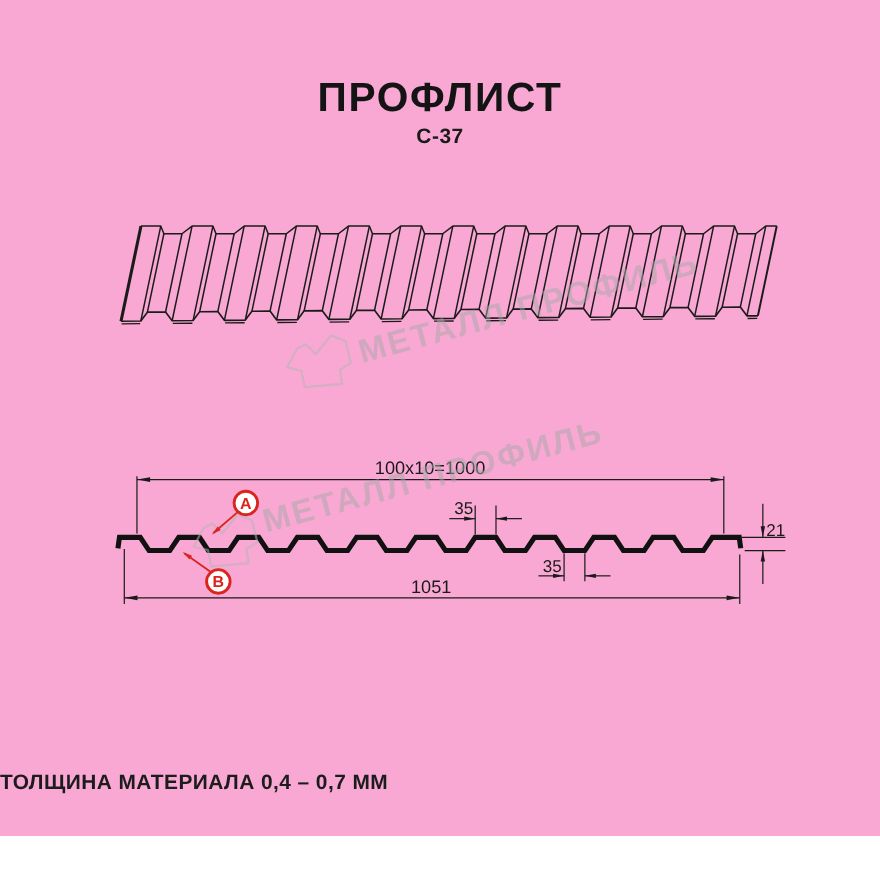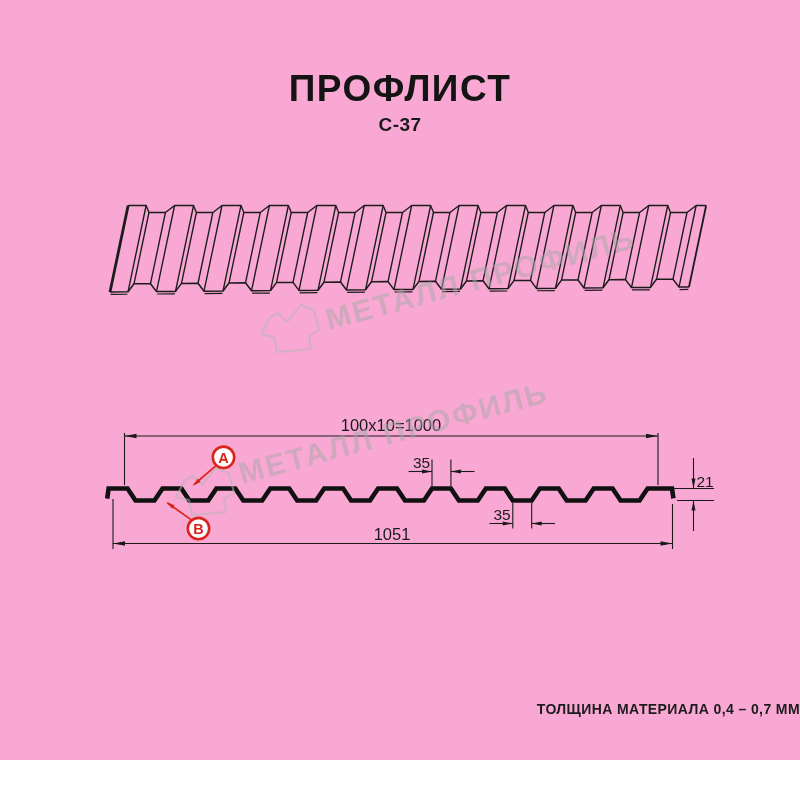--- a/index.html
+++ b/index.html
@@ -2,22 +2,22 @@
 <html><head>
 <meta charset="utf-8">
 <style>
   html,body{margin:0;padding:0;background:#fff;}
   .page{position:relative;width:800px;height:760px;background:#f9a8d4;overflow:hidden;
         font-family:"Liberation Sans","DejaVu Sans",sans-serif;color:#161616;}
   .title{position:absolute;top:68px;left:0;width:800px;text-align:center;
          font-size:37px;font-weight:800;letter-spacing:1.5px;color:#141414;}
   .subtitle{position:absolute;top:114px;left:0;width:800px;text-align:center;
          font-size:19px;font-weight:600;letter-spacing:.5px;color:#1a1a1a;}
-  .caption{position:absolute;top:701px;left:0;width:800px;text-align:right;
-         font-size:14px;font-weight:700;letter-spacing:.4px;color:#1c1c1c;}
+  .caption{position:absolute;top:701px;left:0;width:800px;text-align:left;
+         font-size:19px;font-weight:700;letter-spacing:.4px;color:#1c1c1c;}
   svg{position:absolute;top:0;left:0;}
   .dim-text{font-size:16.5px;fill:#1a1a1a;}
   .dim-text-sm{font-size:15.5px;fill:#1a1a1a;}
   .wm-text{font-size:30px;font-weight:bold;letter-spacing:2.2px;fill:#a8a8a8;opacity:.5;}
   .wm-logo{fill:none;stroke:#b5b5b5;stroke-width:2;opacity:.55;stroke-linejoin:round;}
   .marker-circle{fill:#ffffff;stroke-width:2.6;}
   .marker-letter{font-size:14.5px;font-weight:bold;text-anchor:middle;}
 </style>
 </head>
 <body>

